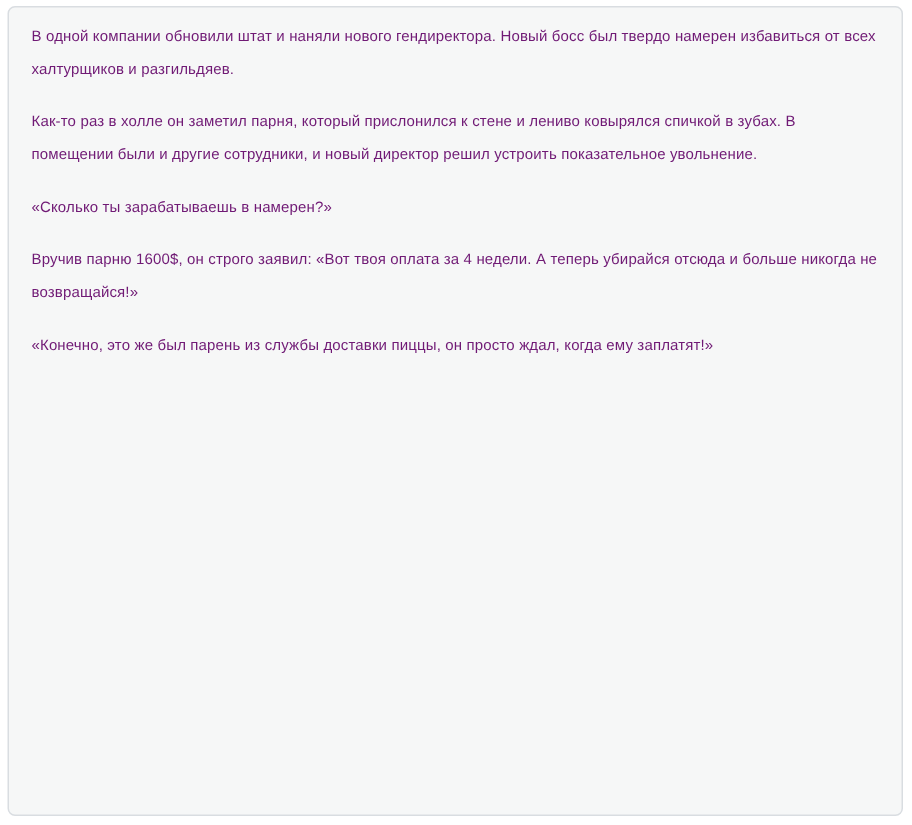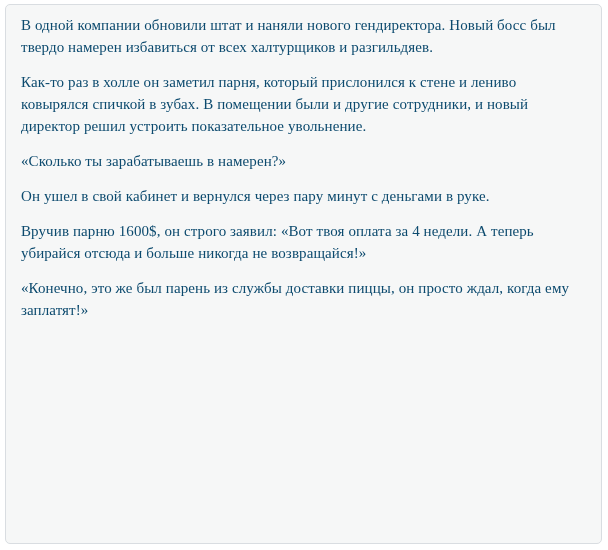--- a/index.html
+++ b/index.html
@@ -15,33 +15,31 @@
     margin: 4px 6px 6px 5px;
     min-height: 540px;
     background: #f6f7f7;
     border: 1px solid #d9dde1;
     border-radius: 5px;
     padding: 9px 16px 12px 15px;
     font-family: "Liberation Sans", "DejaVu Sans", sans-serif;
   }
   .story-card p {
     margin: 0 0 13px 0;
-    font-size: 15px;
+    font-size: 10px;
     line-height: 22px;
-    color: #0c4a6e;
+    color: #701a75;
     letter-spacing: 0.1px;
-    font-family: Liberation Serif, serif;
   }
   .story-card p:last-child {
     margin-bottom: 0;
   }
 </style>
 </head>
 <body>
 
 <div class="story-card">
   <p>В одной компании обновили штат и наняли нового гендиректора. Новый босс был твердо намерен избавиться от всех халтурщиков и разгильдяев.</p>
   <p>Как-то раз в холле он заметил парня, который прислонился к стене и лениво ковырялся спичкой в зубах. В помещении были и другие сотрудники, и новый директор решил устроить показательное увольнение.</p>
   <p>«Сколько ты зарабатываешь в намерен?»</p>
-  <p>Он ушел в свой кабинет и вернулся через пару минут с деньгами в руке.</p>
   <p>Вручив парню 1600$, он строго заявил: «Вот твоя оплата за 4 недели. А теперь убирайся отсюда и больше никогда не возвращайся!»</p>
   <p>«Конечно, это же был парень из службы доставки пиццы, он просто ждал, когда ему заплатят!»</p>
 </div>
 
 </body></html>

